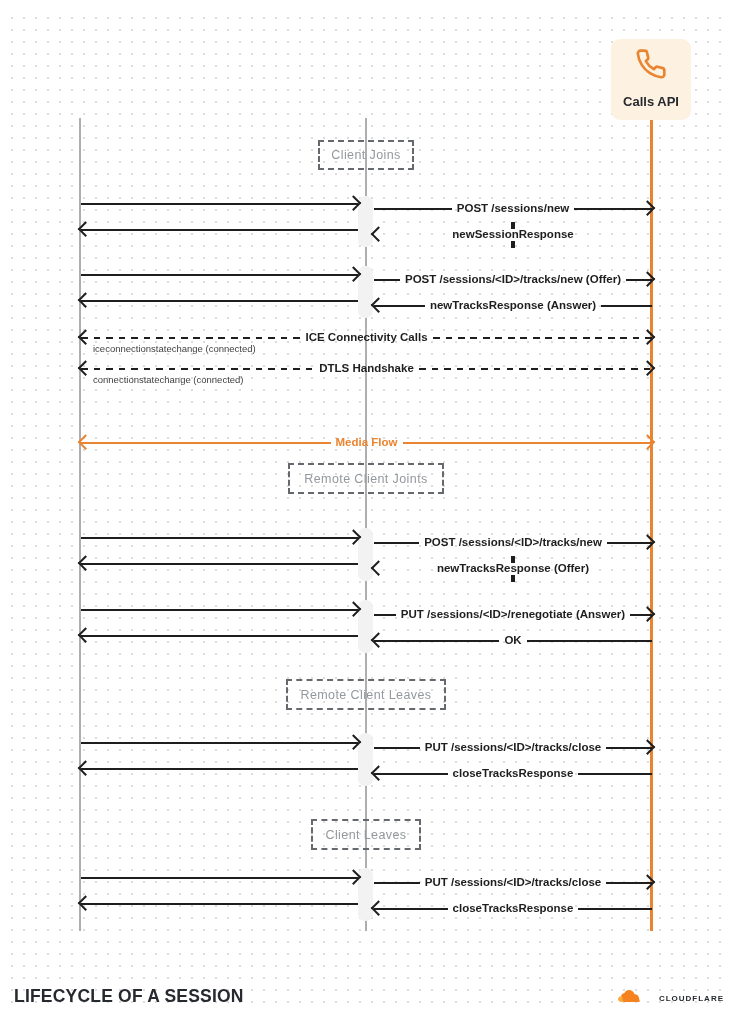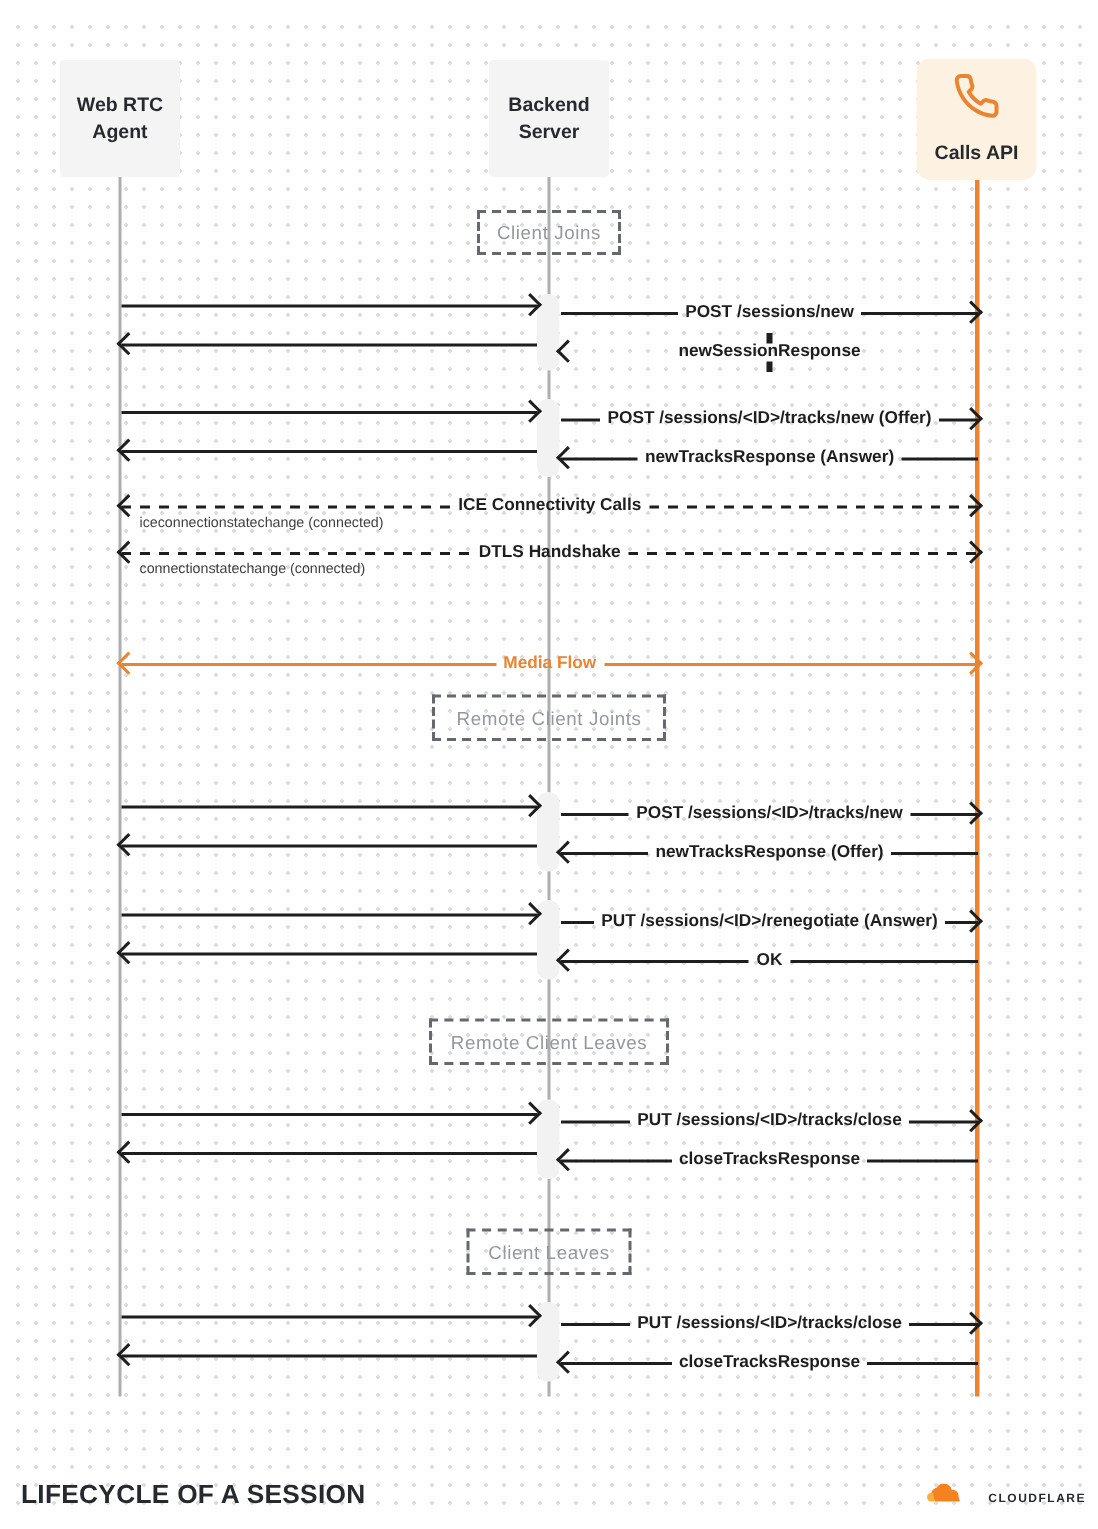--- a/index.html
+++ b/index.html
@@ -164,21 +164,21 @@
       <div class="msg" style="left: 374px; width: 278px; top: 530px;">
         <div class="seg"></div>
         <span class="mlabel">POST /sessions/&lt;ID&gt;/tracks/new</span>
         <div class="seg"></div>
         <span class="chev cr"></span>
       </div>
       <div class="msg" style="left: 81px; width: 277px; top: 551px;">
         <div class="seg"></div>
         <span class="chev cl"></span>
       </div>
-      <div class="msg" style="left: 374px; width: 278px; top: 556px;">
+      <div class="msg" style="left: 374px; width: 278px; top: 556px; flex-direction: column;">
         <div class="seg"></div>
         <span class="mlabel">newTracksResponse (Offer)</span>
         <div class="seg"></div>
         <span class="chev cl"></span>
       </div>
       <div class="msg" style="left: 81px; width: 277px; top: 597px;">
         <div class="seg"></div>
         <span class="chev cr"></span>
       </div>
       <div class="msg" style="left: 374px; width: 278px; top: 602px;">
@@ -232,28 +232,20 @@
         <span class="chev cl"></span>
       </div>
       <div class="msg" style="left: 374px; width: 278px; top: 896px;">
         <div class="seg"></div>
         <span class="mlabel">closeTracksResponse</span>
         <div class="seg"></div>
         <span class="chev cl"></span>
       </div>
     </div>
 
-  <div class="actor" style="left:40px">
-    <span class="lbl">Web RTC
-Agent</span>
-  </div>
-  <div class="actor" style="left:326px">
-    <span class="lbl">Backend
-Server</span>
-  </div>
   <div class="actor highlight" style="left:611px">
     <span>
       <svg width="32" height="32" viewBox="0 0 24 24" fill="none" stroke="#ea8430" stroke-width="2" stroke-linecap="round" stroke-linejoin="round">
         <path d="M22 16.92v3a2 2 0 0 1-2.18 2 19.79 19.79 0 0 1-8.63-3.07 19.5 19.5 0 0 1-6-6 19.79 19.79 0 0 1-3.07-8.67A2 2 0 0 1 4.11 2h3a2 2 0 0 1 2 1.72 12.84 12.84 0 0 0 .7 2.81 2 2 0 0 1-.45 2.11L8.09 9.91a16 16 0 0 0 6 6l1.27-1.27a2 2 0 0 1 2.11-.45 12.84 12.84 0 0 0 2.81.7A2 2 0 0 1 22 16.92z"></path>
       </svg>
     </span>
     <span class="lbl">Calls API</span>
   </div>
 
   <div id="footer-title">LIFECYCLE OF A SESSION</div>

